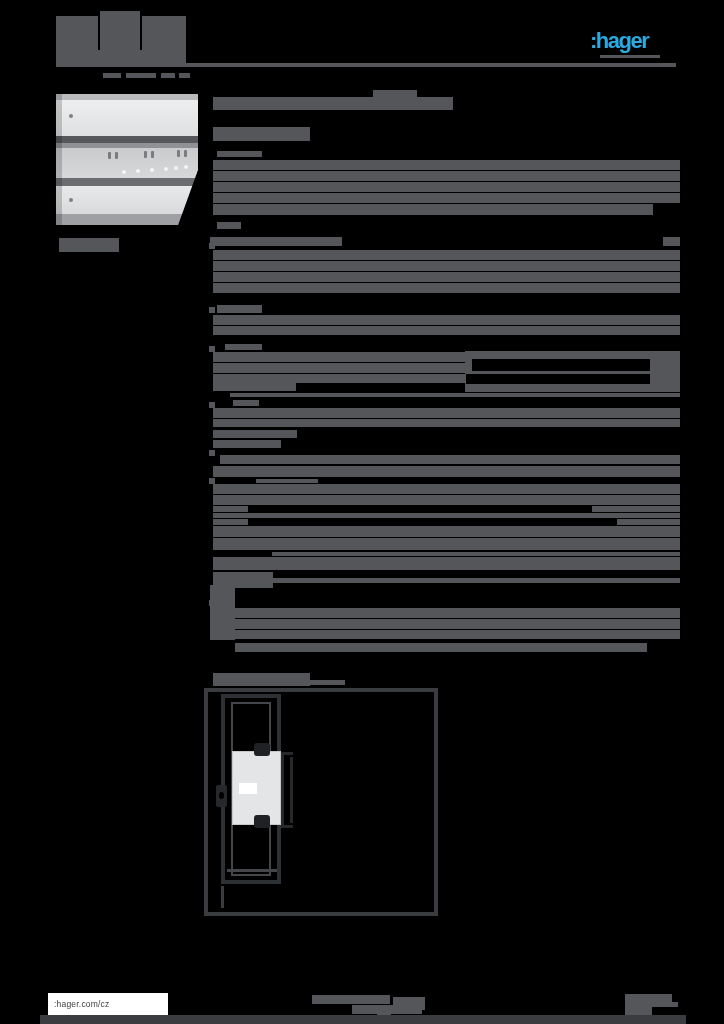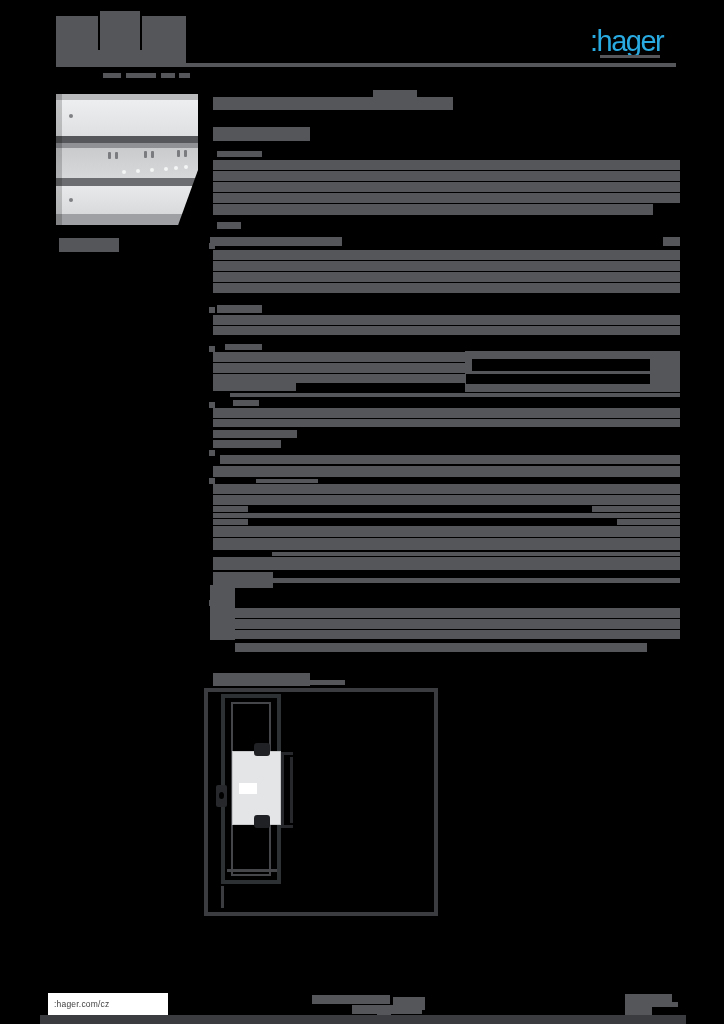--- a/index.html
+++ b/index.html
@@ -3,21 +3,21 @@
 <meta charset="utf-8">
 <style>
   html,body{margin:0;padding:0;background:#000;}
   .canvas{
     position:relative;width:724px;height:1024px;background:#000;
     overflow:hidden;font-family:"Liberation Sans",sans-serif;
   }
   
   .logo{
     position:absolute;left:590px;top:26px;width:90px;height:32px;
-    font-weight:normal;font-size:29px;line-height:30px;letter-spacing:-1.5px;
+    font-weight:bold;font-size:22px;line-height:30px;letter-spacing:-1.5px;
     font-family:"Liberation Sans",sans-serif;
   }
   
   .photo{
     position:absolute;left:56px;top:94px;width:142px;height:131px;
     clip-path:polygon(0 0,100% 0,100% 58%,86% 100%,0 100%);
   }
   .photo .band{position:absolute;left:0;width:100%;}
   .hole-pair{position:absolute;width:10px;height:7px;}
   .hole-pair::before,.hole-pair::after{

